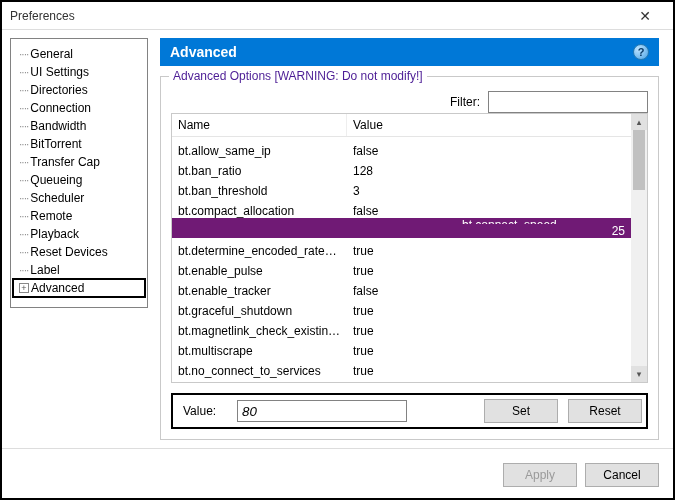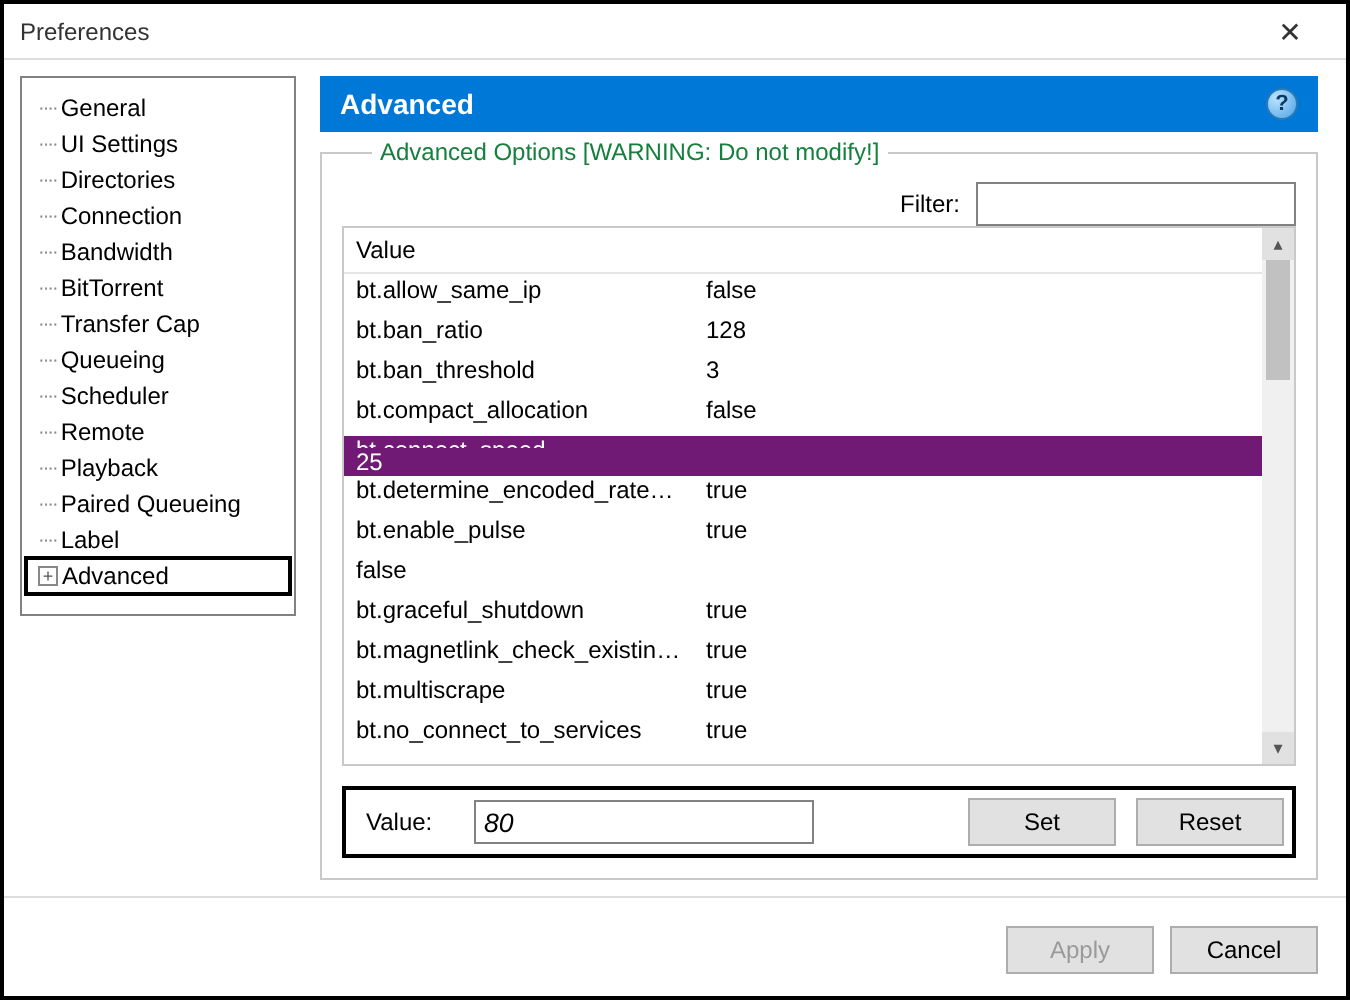--- a/index.html
+++ b/index.html
@@ -108,24 +108,24 @@
     border: 1px solid #c9c9c9;
     position: relative;
     padding: 14px 10px 10px 10px;
     flex: 1;
     display: flex;
     flex-direction: column;
   }
   .groupbox-label {
     position: absolute;
     top: -8px;
-    left: 25px;
+    left: 8px;
     background: #fff;
     padding: 0 4px;
-    color: #15803d;
+    color: #4c1d95;
   }
   .filter-row {
     display: flex;
     justify-content: flex-end;
     align-items: center;
     gap: 8px;
   }
   .filter-input {
     width: 160px;
     height: 22px;
@@ -150,21 +150,21 @@
     position: absolute;
     top: 24px;
     left: 0;
     right: 16px;
     bottom: 0;
     overflow: hidden;
   }
   .list-row {
     display: flex;
     height: 20px;
-    align-items: flex-start;
+    align-items: flex-end;
     cursor: default;
   }
   .list-row .cell-name {
     width: 175px;
     padding: 0 6px;
     white-space: nowrap;
     overflow: hidden;
     text-overflow: ellipsis;
   }
   .list-row .cell-value {
@@ -296,21 +296,21 @@
         <div class="tree-item">
           <span class="tree-dots">····</span>
           <span>Remote</span>
         </div>
         <div class="tree-item">
           <span class="tree-dots">····</span>
           <span>Playback</span>
         </div>
         <div class="tree-item">
           <span class="tree-dots">····</span>
-          <span>Paired Queueing</span>
+          <span>Reset Devices</span>
         </div>
         <div class="tree-item">
           <span class="tree-dots">····</span>
           <span>Label</span>
         </div>
         <div class="tree-item selected">
           <span class="tree-expander">+</span>
           <span>Advanced</span>
         </div>
       </div>
@@ -325,20 +325,21 @@
     <div class="groupbox">
       <span class="groupbox-label">Advanced Options [WARNING: Do not modify!]</span>
 
       <div class="filter-row">
         <span>Filter:</span>
         <input class="filter-input" value="" style="">
       </div>
 
       <div class="list-container">
         <div class="list-header">
+          <div class="col-name">Name</div>
           <div class="col-value">Value</div>
         </div>
         <div class="list-body" id="list-body">
             <div class="list-row">
               <div class="cell-name">bt.allow_same_ip</div>
               <div class="cell-value">false</div>
             </div>
             <div class="list-row">
               <div class="cell-name">bt.ban_ratio</div>
               <div class="cell-value">128</div>
@@ -357,20 +358,21 @@
             </div>
             <div class="list-row">
               <div class="cell-name">bt.determine_encoded_rate_fo...</div>
               <div class="cell-value">true</div>
             </div>
             <div class="list-row">
               <div class="cell-name">bt.enable_pulse</div>
               <div class="cell-value">true</div>
             </div>
             <div class="list-row">
+              <div class="cell-name">bt.enable_tracker</div>
               <div class="cell-value">false</div>
             </div>
             <div class="list-row">
               <div class="cell-name">bt.graceful_shutdown</div>
               <div class="cell-value">true</div>
             </div>
             <div class="list-row">
               <div class="cell-name">bt.magnetlink_check_existing_...</div>
               <div class="cell-value">true</div>
             </div>

